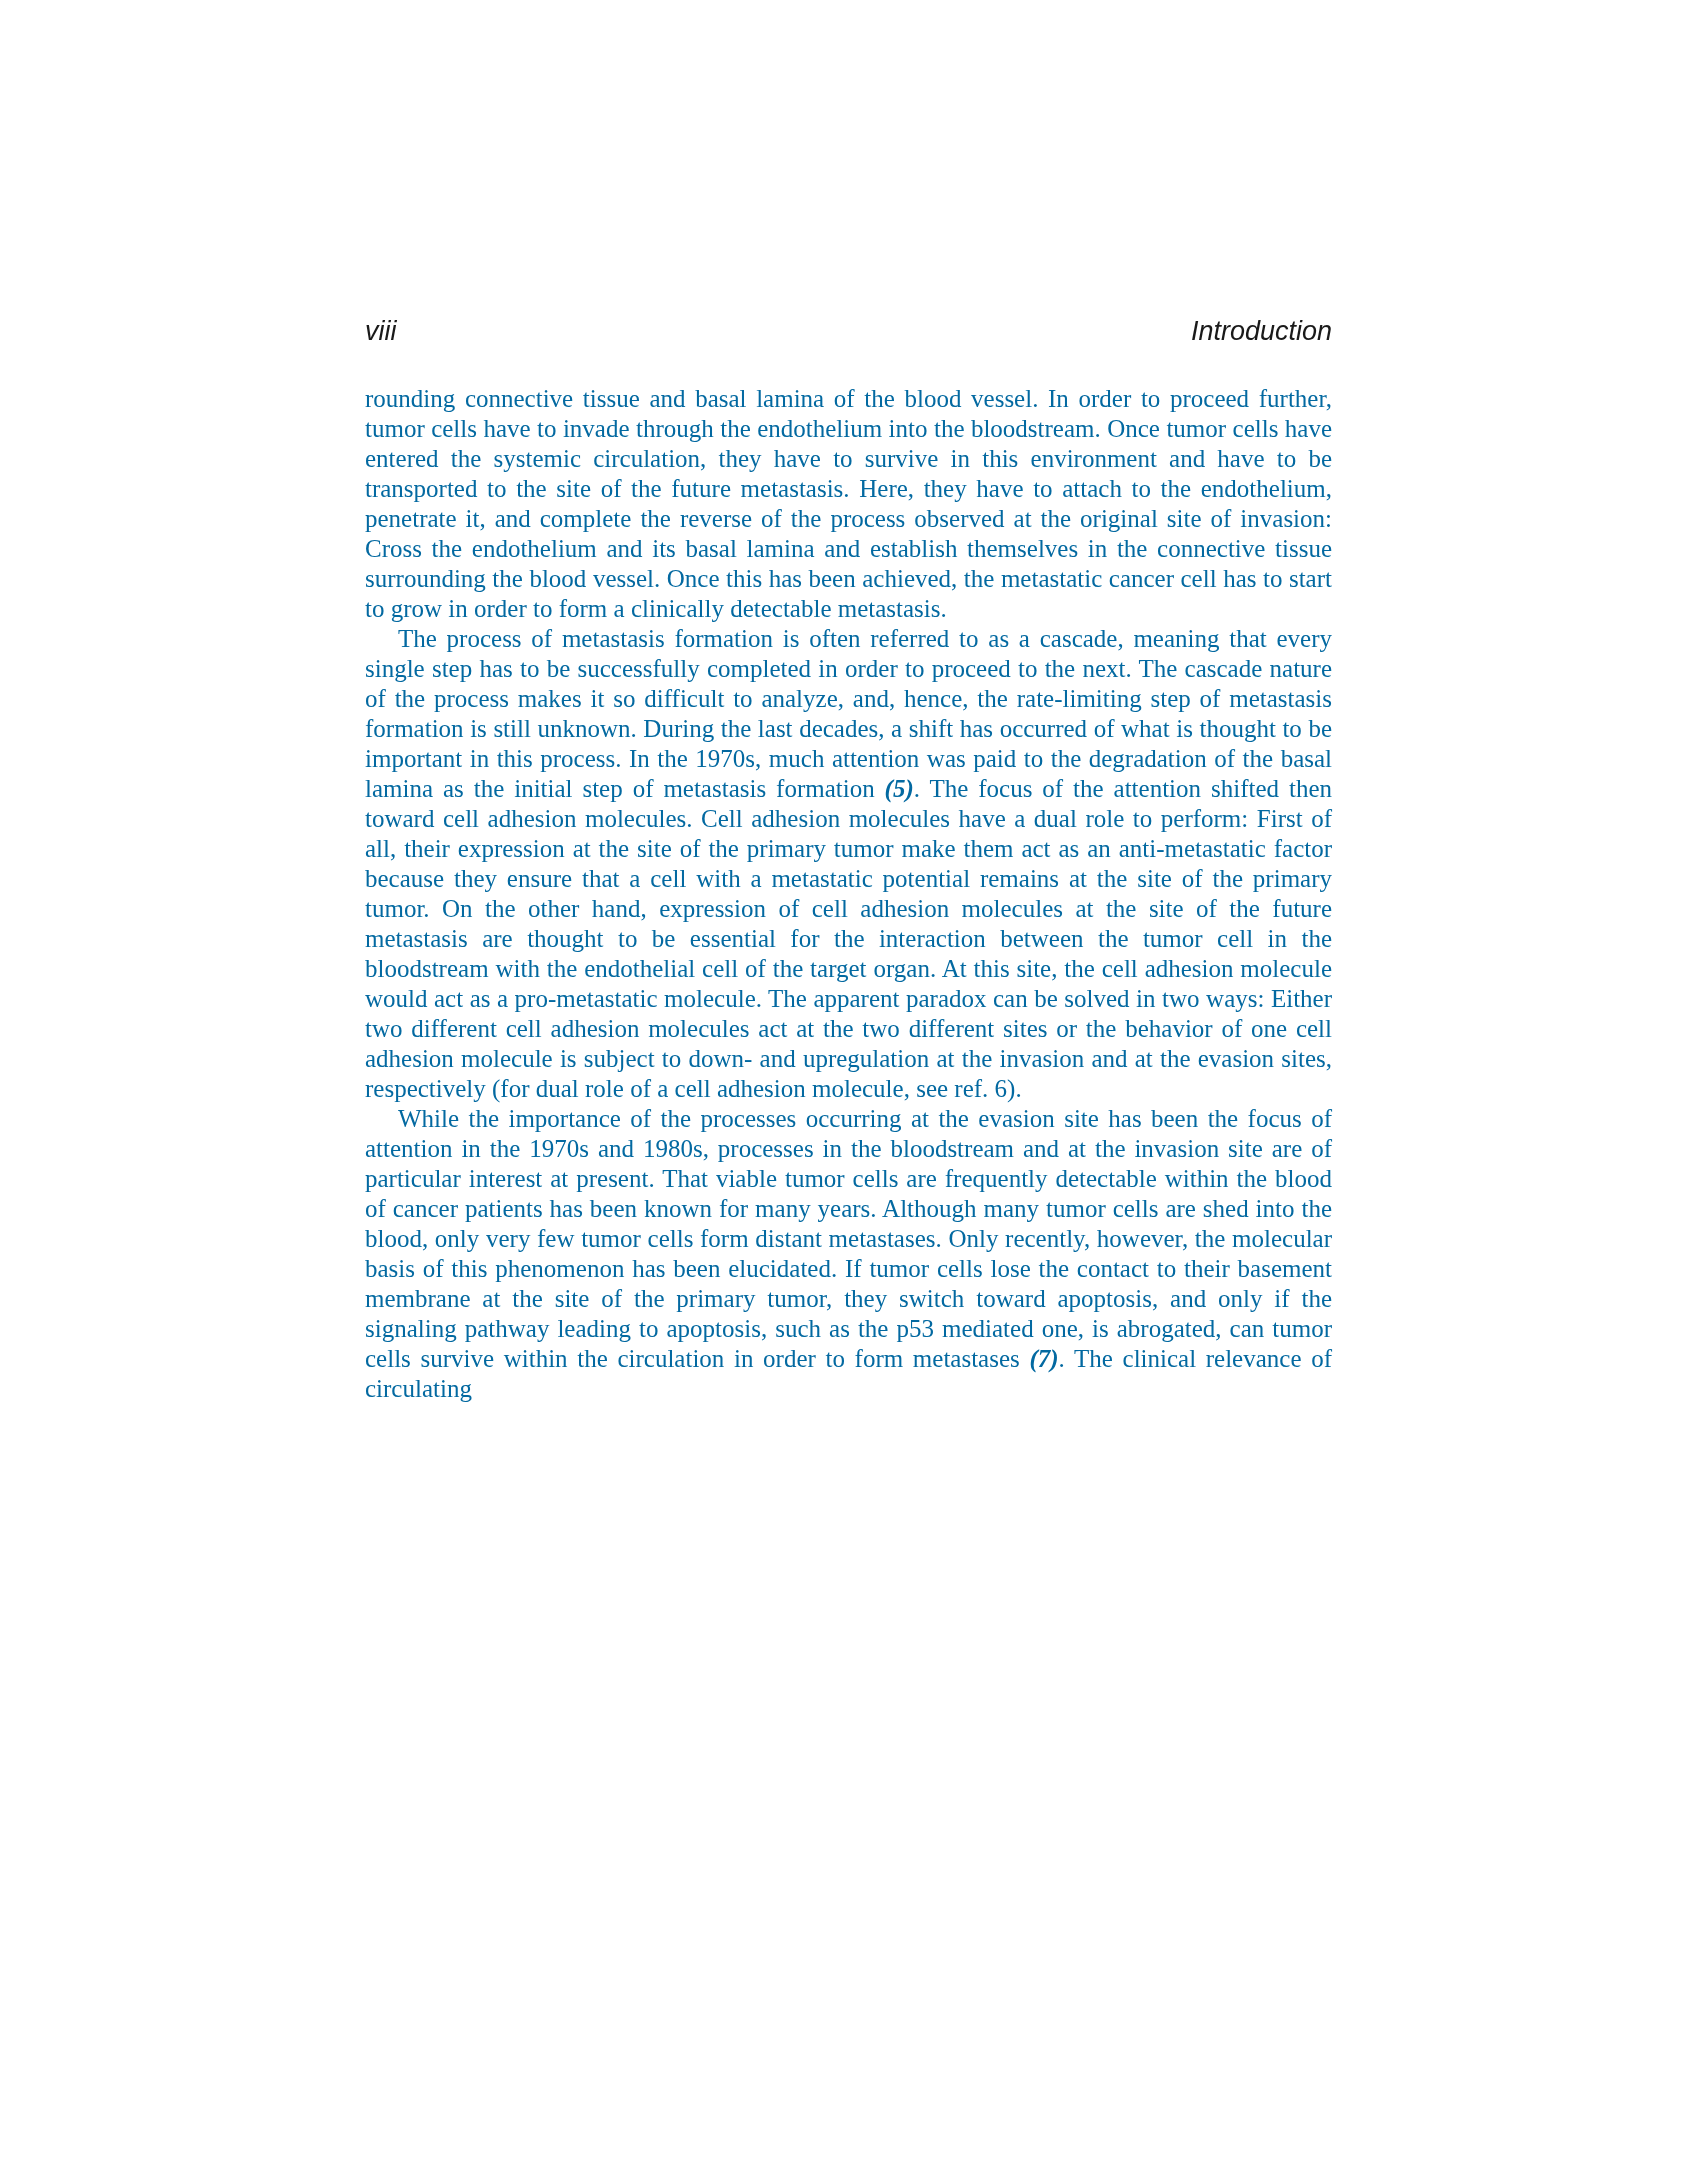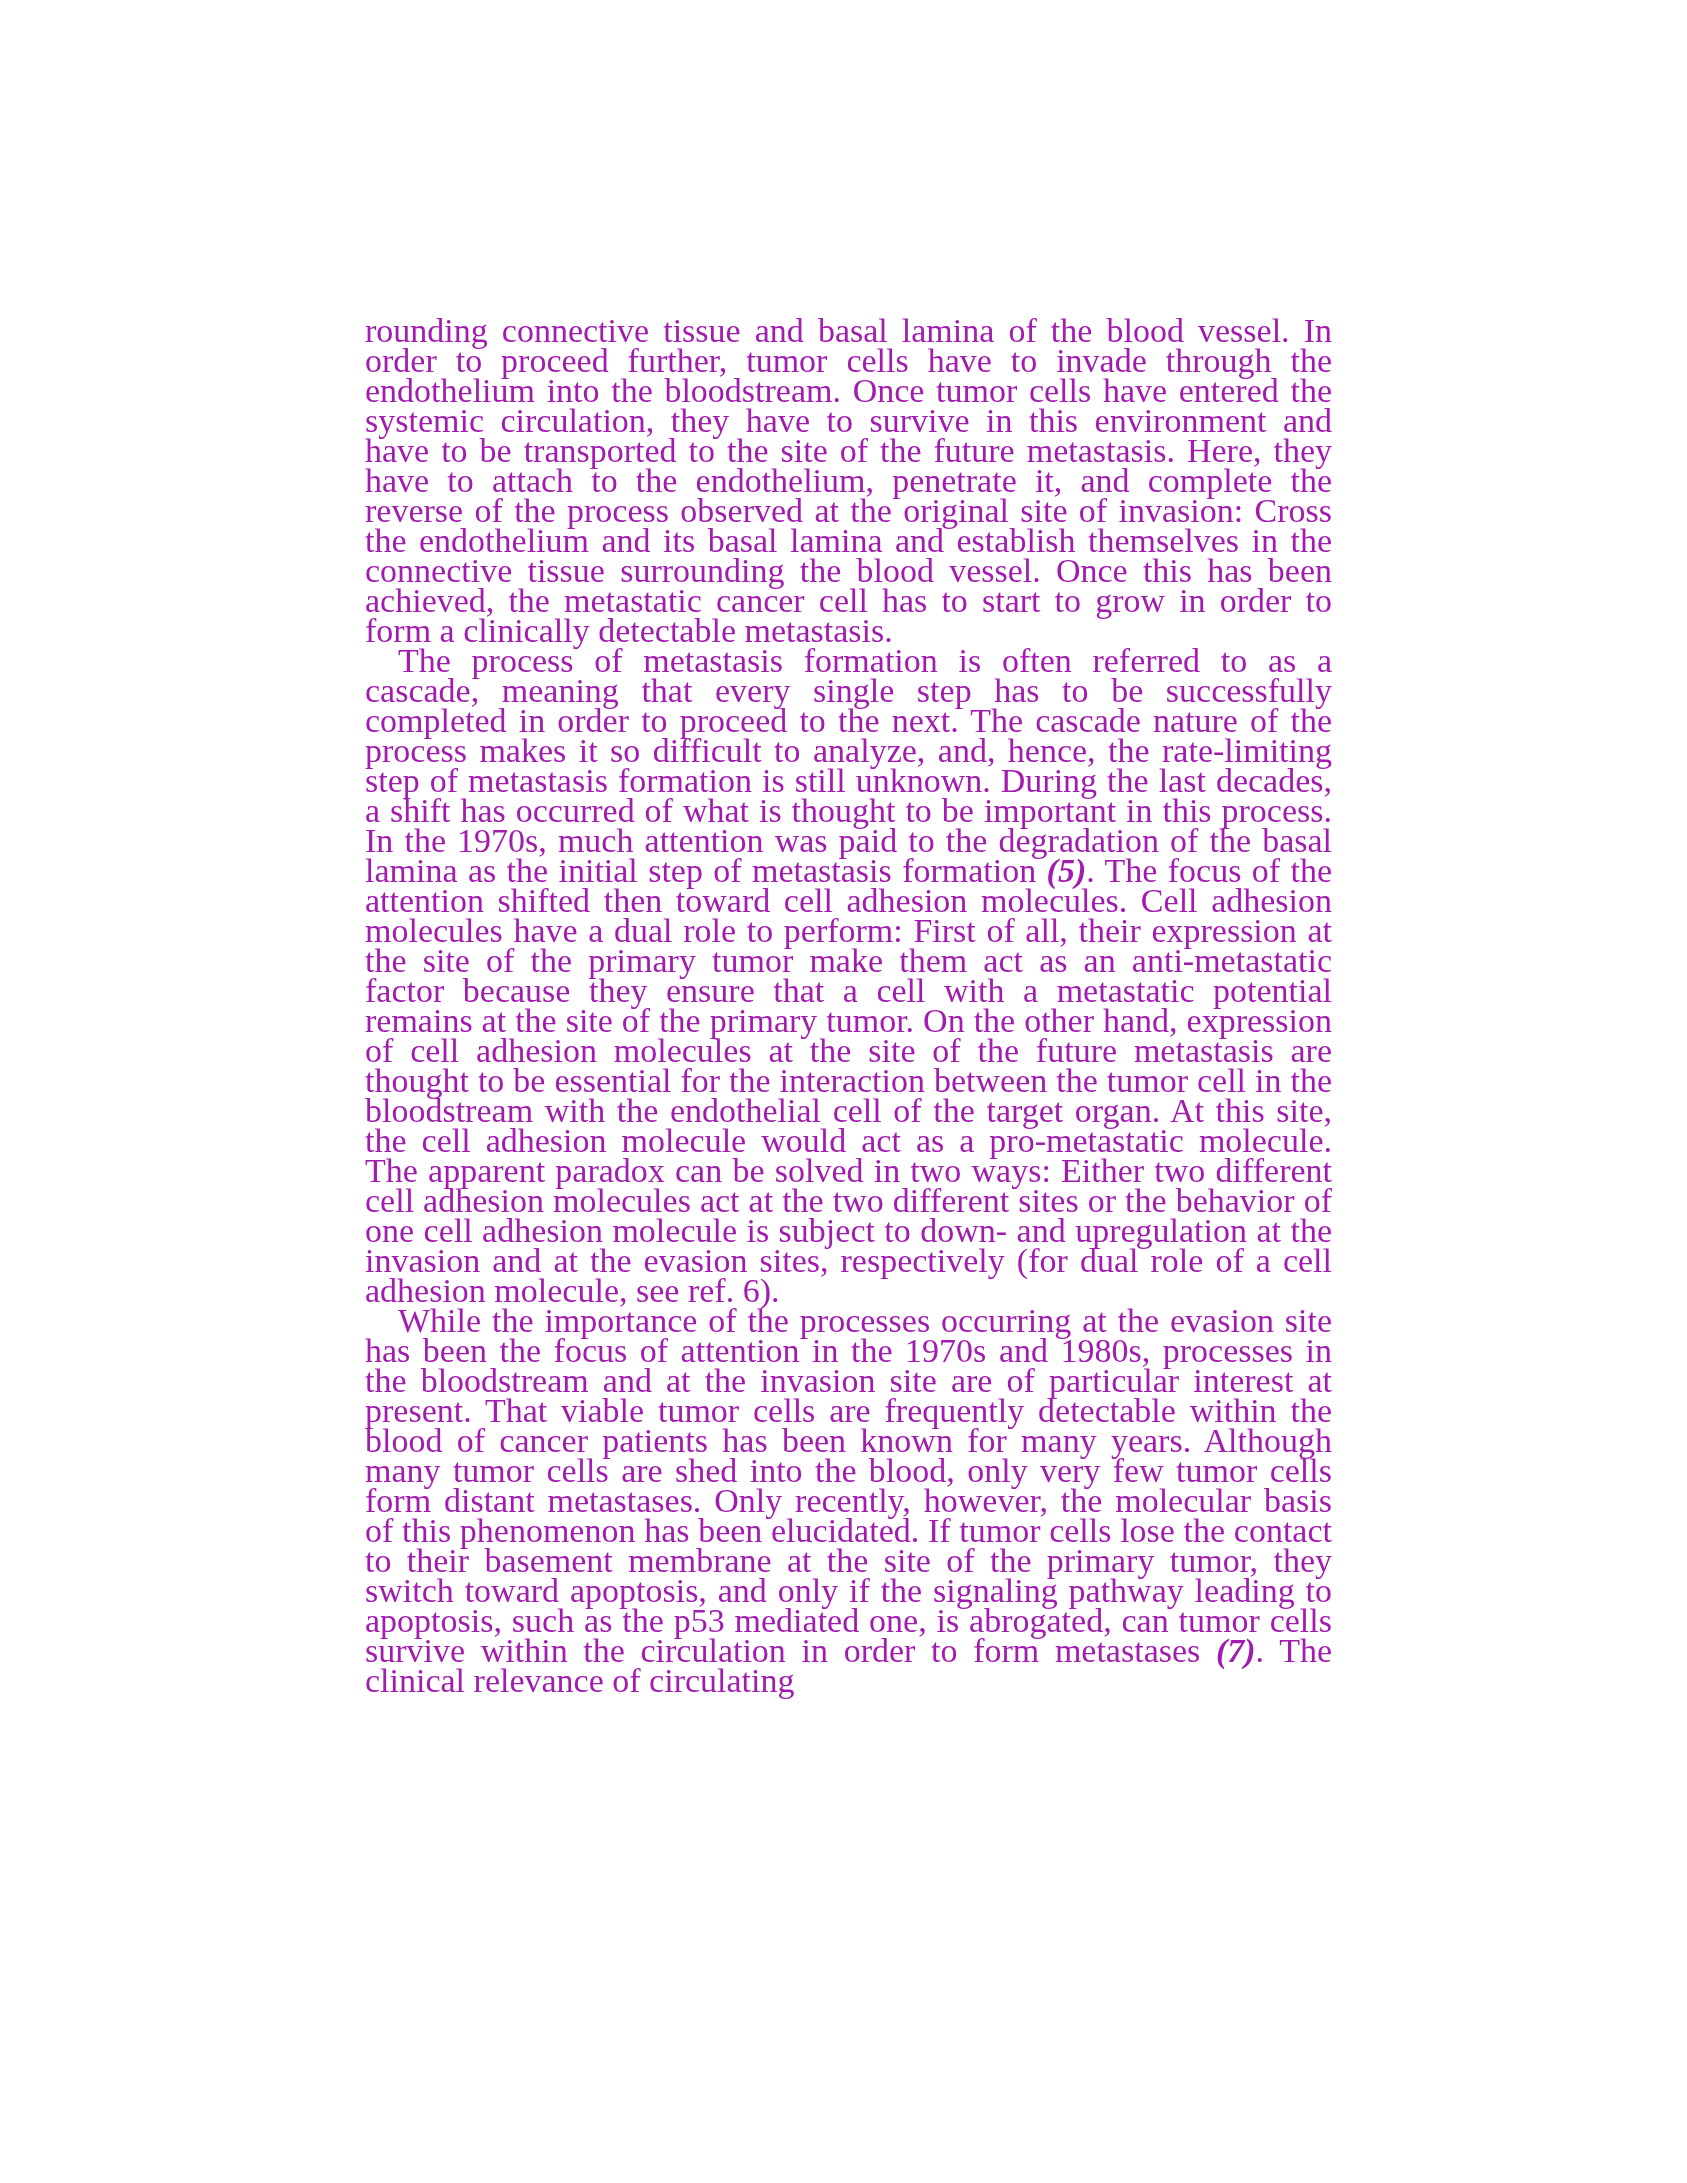--- a/index.html
+++ b/index.html
@@ -25,36 +25,40 @@
     justify-content: space-between;
     align-items: baseline;
     font-family: "Liberation Sans", sans-serif;
     font-style: italic;
     font-size: 27px;
     margin-bottom: 37px;
     color: #1a1a1a;
   }
   .body-text p {
     margin: 0;
-    font-size: 34px;
+    font-size: 25px;
     line-height: 30px;
     text-align: justify;
-    color: #a21caf;
+    color: #0369a1;
   }
   .body-text p.indent {
     text-indent: 33px;
   }
   .seg-normal { font-style: normal; font-weight: normal; }
   .seg-italic { }
   .seg-bold { font-weight: normal; }
   .seg-bold-italic { font-weight: bold; font-style: italic; }
 </style>
 </head>
 <body>
 
 <div class="page-inner">
+  <div class="page-header">
+    <span>viii</span>
+    <span>Introduction</span>
+  </div>
   <div class="body-text">
       <p><span class="seg-normal">rounding connective tissue and basal lamina of the blood vessel. In order to proceed further, tumor cells have to invade through the endothelium into the bloodstream. Once tumor cells have entered the systemic circulation, they have to survive in this environment and have to be transported to the site of the future metastasis. Here, they have to attach to the endothelium, penetrate it, and complete the reverse of the process observed at the original site of invasion: Cross the endothelium and its basal lamina and establish themselves in the connective tissue surrounding the blood vessel. Once this has been achieved, the metastatic cancer cell has to start to grow in order to form a clinically detectable metastasis.</span></p>
       <p class="indent"><span class="seg-normal">The process of metastasis formation is often referred to as a cascade, meaning that every single step has to be successfully completed in order to proceed to the next. The cascade nature of the process makes it so difficult to analyze, and, hence, the rate-limiting step of metastasis formation is still unknown. During the last decades, a shift has occurred of what is thought to be important in this process. In the 1970s, much attention was paid to the degradation of the basal lamina as the initial step of metastasis formation </span><span class="seg-bold-italic">(5)</span><span class="seg-normal">. The focus of the attention shifted then toward cell adhesion molecules. Cell adhesion molecules have a dual role to perform: First of all, their expression at the site of the primary tumor make them act as an anti-metastatic factor because they ensure that a cell with a metastatic potential remains at the site of the primary tumor. On the other hand, expression of cell adhesion molecules at the site of the future metastasis are thought to be essential for the interaction between the tumor cell in the bloodstream with the endothelial cell of the target organ. At this site, the cell adhesion molecule would act as a pro-metastatic molecule. The apparent paradox can be solved in two ways: Either two different cell adhesion molecules act at the two different sites or the behavior of one cell adhesion molecule is subject to down- and upregulation at the invasion and at the evasion sites, respectively (for dual role of a cell adhesion molecule, </span><span class="seg-italic">see</span><span class="seg-normal"> </span><span class="seg-bold">ref. 6)</span><span class="seg-normal">.</span></p>
       <p class="indent"><span class="seg-normal">While the importance of the processes occurring at the evasion site has been the focus of attention in the 1970s and 1980s, processes in the bloodstream and at the invasion site are of particular interest at present. That viable tumor cells are frequently detectable within the blood of cancer patients has been known for many years. Although many tumor cells are shed into the blood, only very few tumor cells form distant metastases. Only recently, however, the molecular basis of this phenomenon has been elucidated. If tumor cells lose the contact to their basement membrane at the site of the primary tumor, they switch toward apoptosis, and only if the signaling pathway leading to apoptosis, such as the p53 mediated one, is abrogated, can tumor cells survive within the circulation in order to form metastases </span><span class="seg-bold-italic">(7)</span><span class="seg-normal">. The clinical relevance of circulating</span></p>
     </div>
 </div>
 
 
 </body></html>

